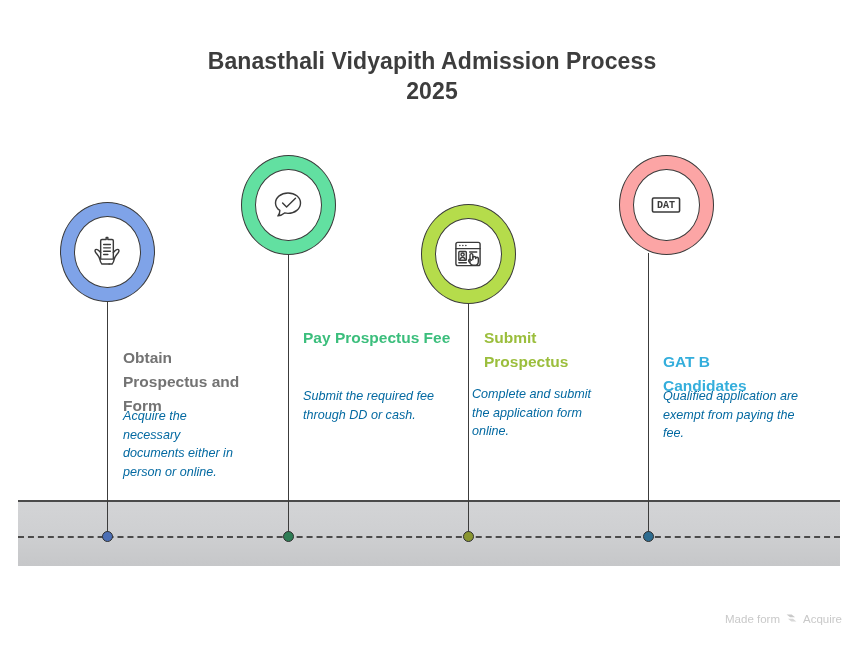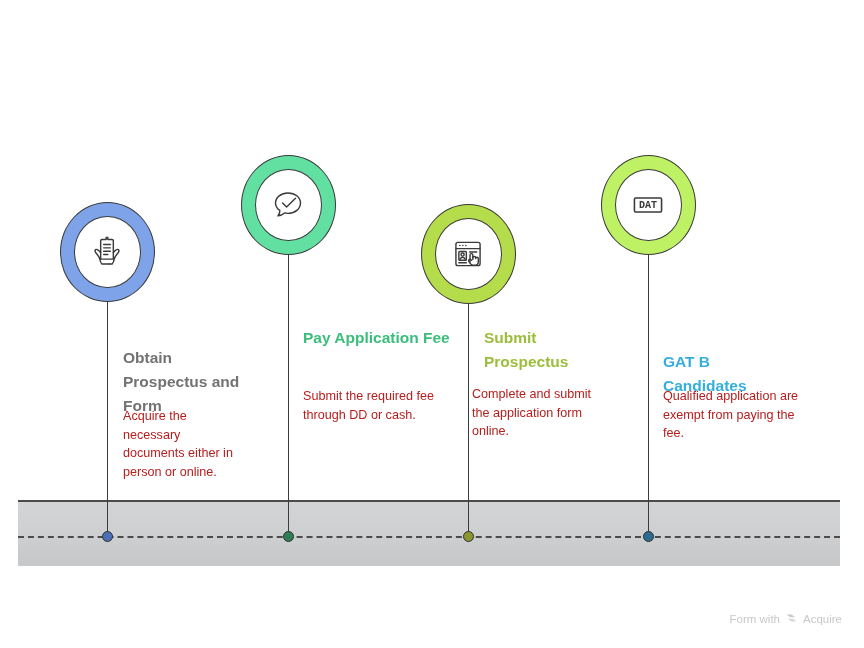--- a/index.html
+++ b/index.html
@@ -98,42 +98,44 @@
   
   .block-head {
     position: absolute;
     font-size: 15.5px;
     font-weight: bold;
     line-height: 24px;
   }
   .block-body {
     position: absolute;
     font-size: 12.6px;
-    color: #b91c1c;
+    color: #0369a1;
     line-height: 18.5px;
+    font-style: italic;
   }
 
   
   .watermark {
     position: absolute;
     right: 22px;
     top: 612px;
     display: flex;
     align-items: center;
     gap: 5px;
     font-size: 11.5px;
     color: #c9c9c9;
   }
   .watermark .wm-logo { display: block; }
 </style>
 </head>
 <body>
 
 <div id="canvas">
 
+  <div class="title" id="title-el">Banasthali Vidyapith Admission Process<br>2025</div>
 
   <div class="road"></div>
   <div class="road-dash"></div>
 
   <div class="milestone">
     <div class="stem" style="left:107px; top:300px; height:236px;"></div>
     <div class="pin" style="left:60px; top:202px; width:95px; height:100px; background:#7FA3E8;">
       <div class="pin-inner">
         <svg width="40" height="40" viewBox="0 0 48 48" fill="none" stroke="#3a3a3a" stroke-width="1.7" stroke-linecap="round" stroke-linejoin="round">
           <path d="M18 9h5V6.5h2V9h5a1.6 1.6 0 0 1 1.6 1.6v22H16.4v-22A1.6 1.6 0 0 1 18 9z"></path>
@@ -155,21 +157,21 @@
     <div class="stem" style="left:288px; top:253px; height:283px;"></div>
     <div class="pin" style="left:241px; top:155px; width:95px; height:100px; background:#62E0A1;">
       <div class="pin-inner">
         <svg width="40" height="40" viewBox="0 0 48 48" fill="none" stroke="#3a3a3a" stroke-width="1.7" stroke-linecap="round" stroke-linejoin="round">
           <path d="M24 9.5c-8.3 0-15 5.4-15 12 0 3.6 2 6.8 5.2 9 .1 2.3-.7 4.6-2.3 6.6 3.1-.5 5.9-1.8 8-3.6 1.3.3 2.7.5 4.1.5 8.3 0 15-5.4 15-12.5S32.3 9.5 24 9.5z"></path>
           <path d="M17.5 21.5l4.8 4.8L33 15.8"></path>
         </svg>
       </div>
     </div>
     <div class="road-dot" style="left:283px; top:531px; background:#2E7D55;"></div>
-    <div class="block-head" style="left:303px; top:326px; width:150px; color:#3BBE7C;">Pay Application Fee</div>
+    <div class="block-head" style="left:303px; top:326px; width:150px; color:#3BBE7C;">Pay Prospectus Fee</div>
     <div class="block-body" style="left:303px; top:387px; width:140px;">Submit the required fee through DD or cash.</div>
   </div>
 
   <div class="milestone">
     <div class="stem" style="left:468px; top:302px; height:234px;"></div>
     <div class="pin" style="left:421px; top:204px; width:95px; height:100px; background:#B5DC4B;">
       <div class="pin-inner">
         <svg width="40" height="40" viewBox="0 0 48 48" fill="none" stroke="#3a3a3a" stroke-width="1.7" stroke-linecap="round" stroke-linejoin="round">
           <rect x="9.5" y="10" width="29" height="28" rx="2.2"></rect>
           <line x1="9.5" y1="17.5" x2="38.5" y2="17.5"></line>
@@ -187,35 +189,35 @@
         </svg>
       </div>
     </div>
     <div class="road-dot" style="left:463px; top:531px; background:#8A9630;"></div>
     <div class="block-head" style="left:484px; top:326px; width:140px; color:#9BBE3C;">Submit Prospectus</div>
     <div class="block-body" style="left:472px; top:385px; width:120px;">Complete and submit the application form online.</div>
   </div>
 
   <div class="milestone">
     <div class="stem" style="left:648px; top:253px; height:283px;"></div>
-    <div class="pin" style="left:601px; top:155px; width:95px; height:100px; background:#bef264;">
+    <div class="pin" style="left:619px; top:155px; width:95px; height:100px; background:#fca5a5;">
       <div class="pin-inner">
         <svg width="42" height="42" viewBox="0 0 48 48" fill="none" stroke="#3a3a3a" stroke-width="1.8" stroke-linecap="round" stroke-linejoin="round">
           <rect x="8.5" y="16" width="31" height="16" rx="1.4"></rect>
           <text x="24" y="27.8" text-anchor="middle" font-family="'Liberation Mono', monospace" font-size="11.5" font-weight="bold" fill="#3a3a3a" stroke="none" id="dat-text">DAT</text>
         </svg>
       </div>
     </div>
     <div class="road-dot" style="left:643px; top:531px; background:#2D6C90;"></div>
     <div class="block-head" style="left:663px; top:326px; width:130px; color:#34AEDC;margin-top:24px;">GAT B Candidates</div>
     <div class="block-body" style="left:663px; top:387px; width:145px;">Qualified application are exempt from paying the fee.</div>
   </div>
 
   <div class="watermark">
-    <span>Form with</span>
+    <span>Made form</span>
     <svg class="wm-logo" width="13" height="13" viewBox="0 0 16 16">
       <path d="M2 3.2h6.2L12.4 6.6 6.2 6.6z" fill="#c9c9c9"></path>
       <path d="M3.6 8.2h6.2L14 11.6 7.8 11.6z" fill="#d8d8d8"></path>
     </svg>
     <span>Acquire</span>
   </div>
 
 </div>
 
 </body></html>

